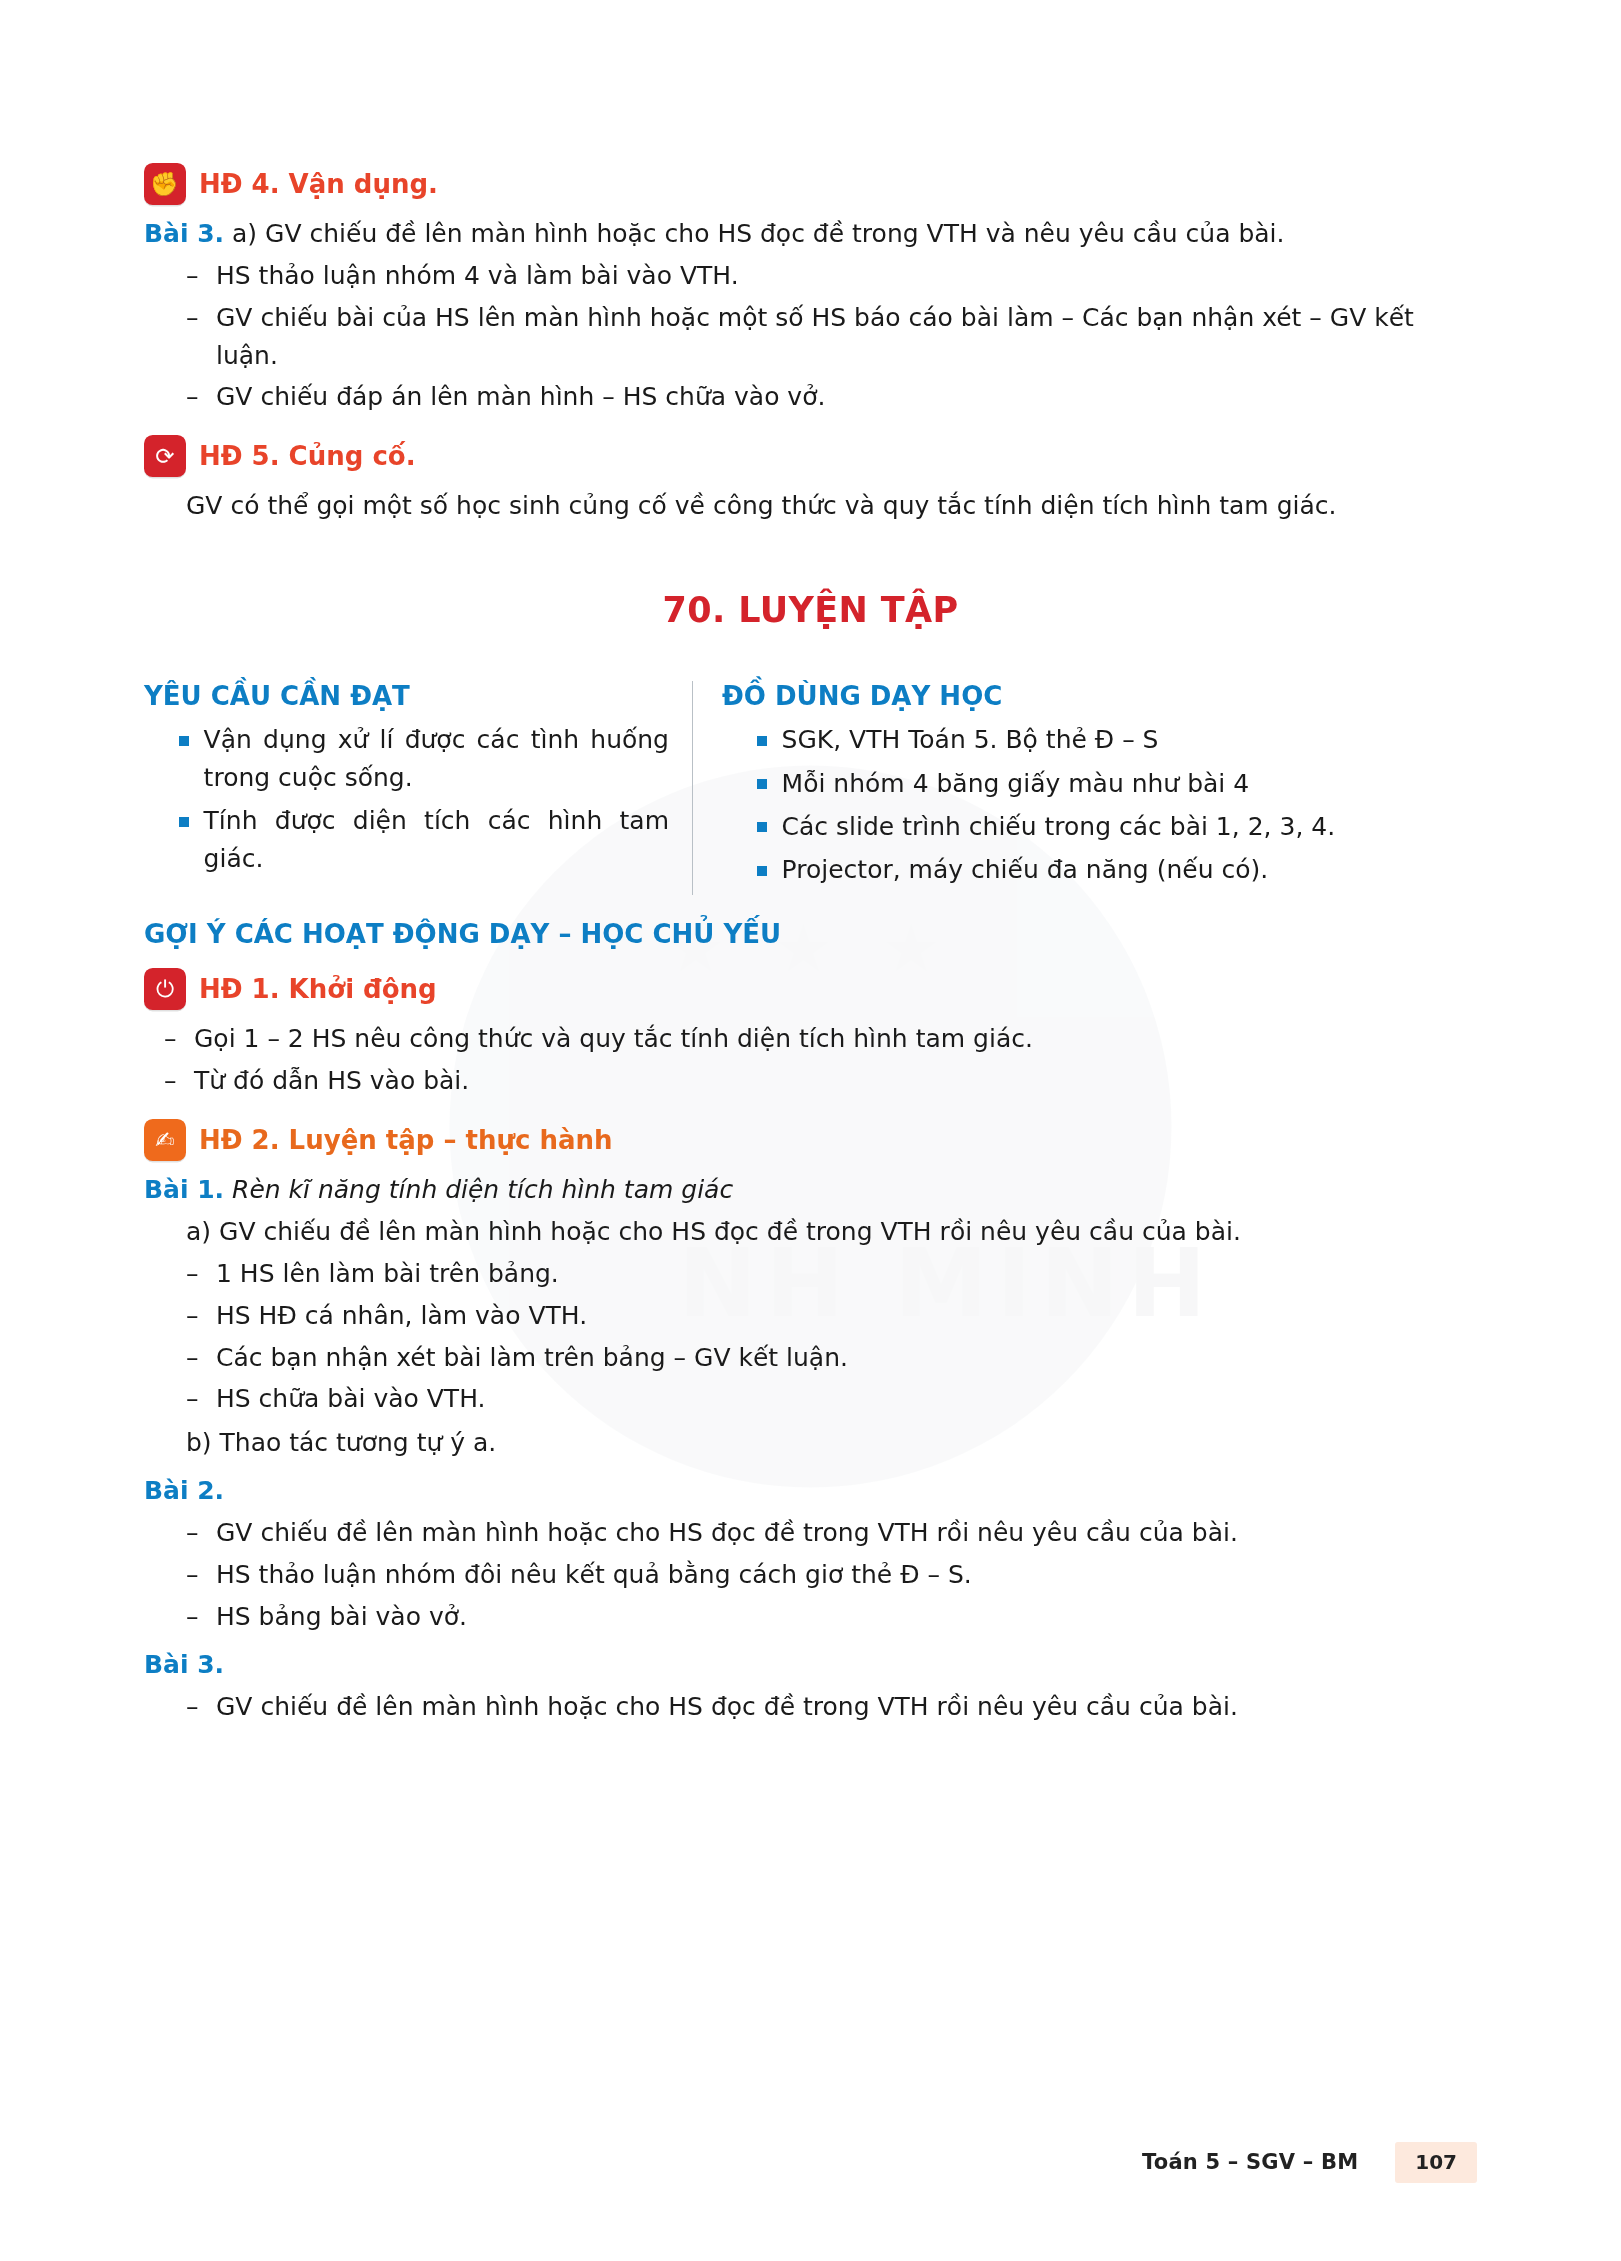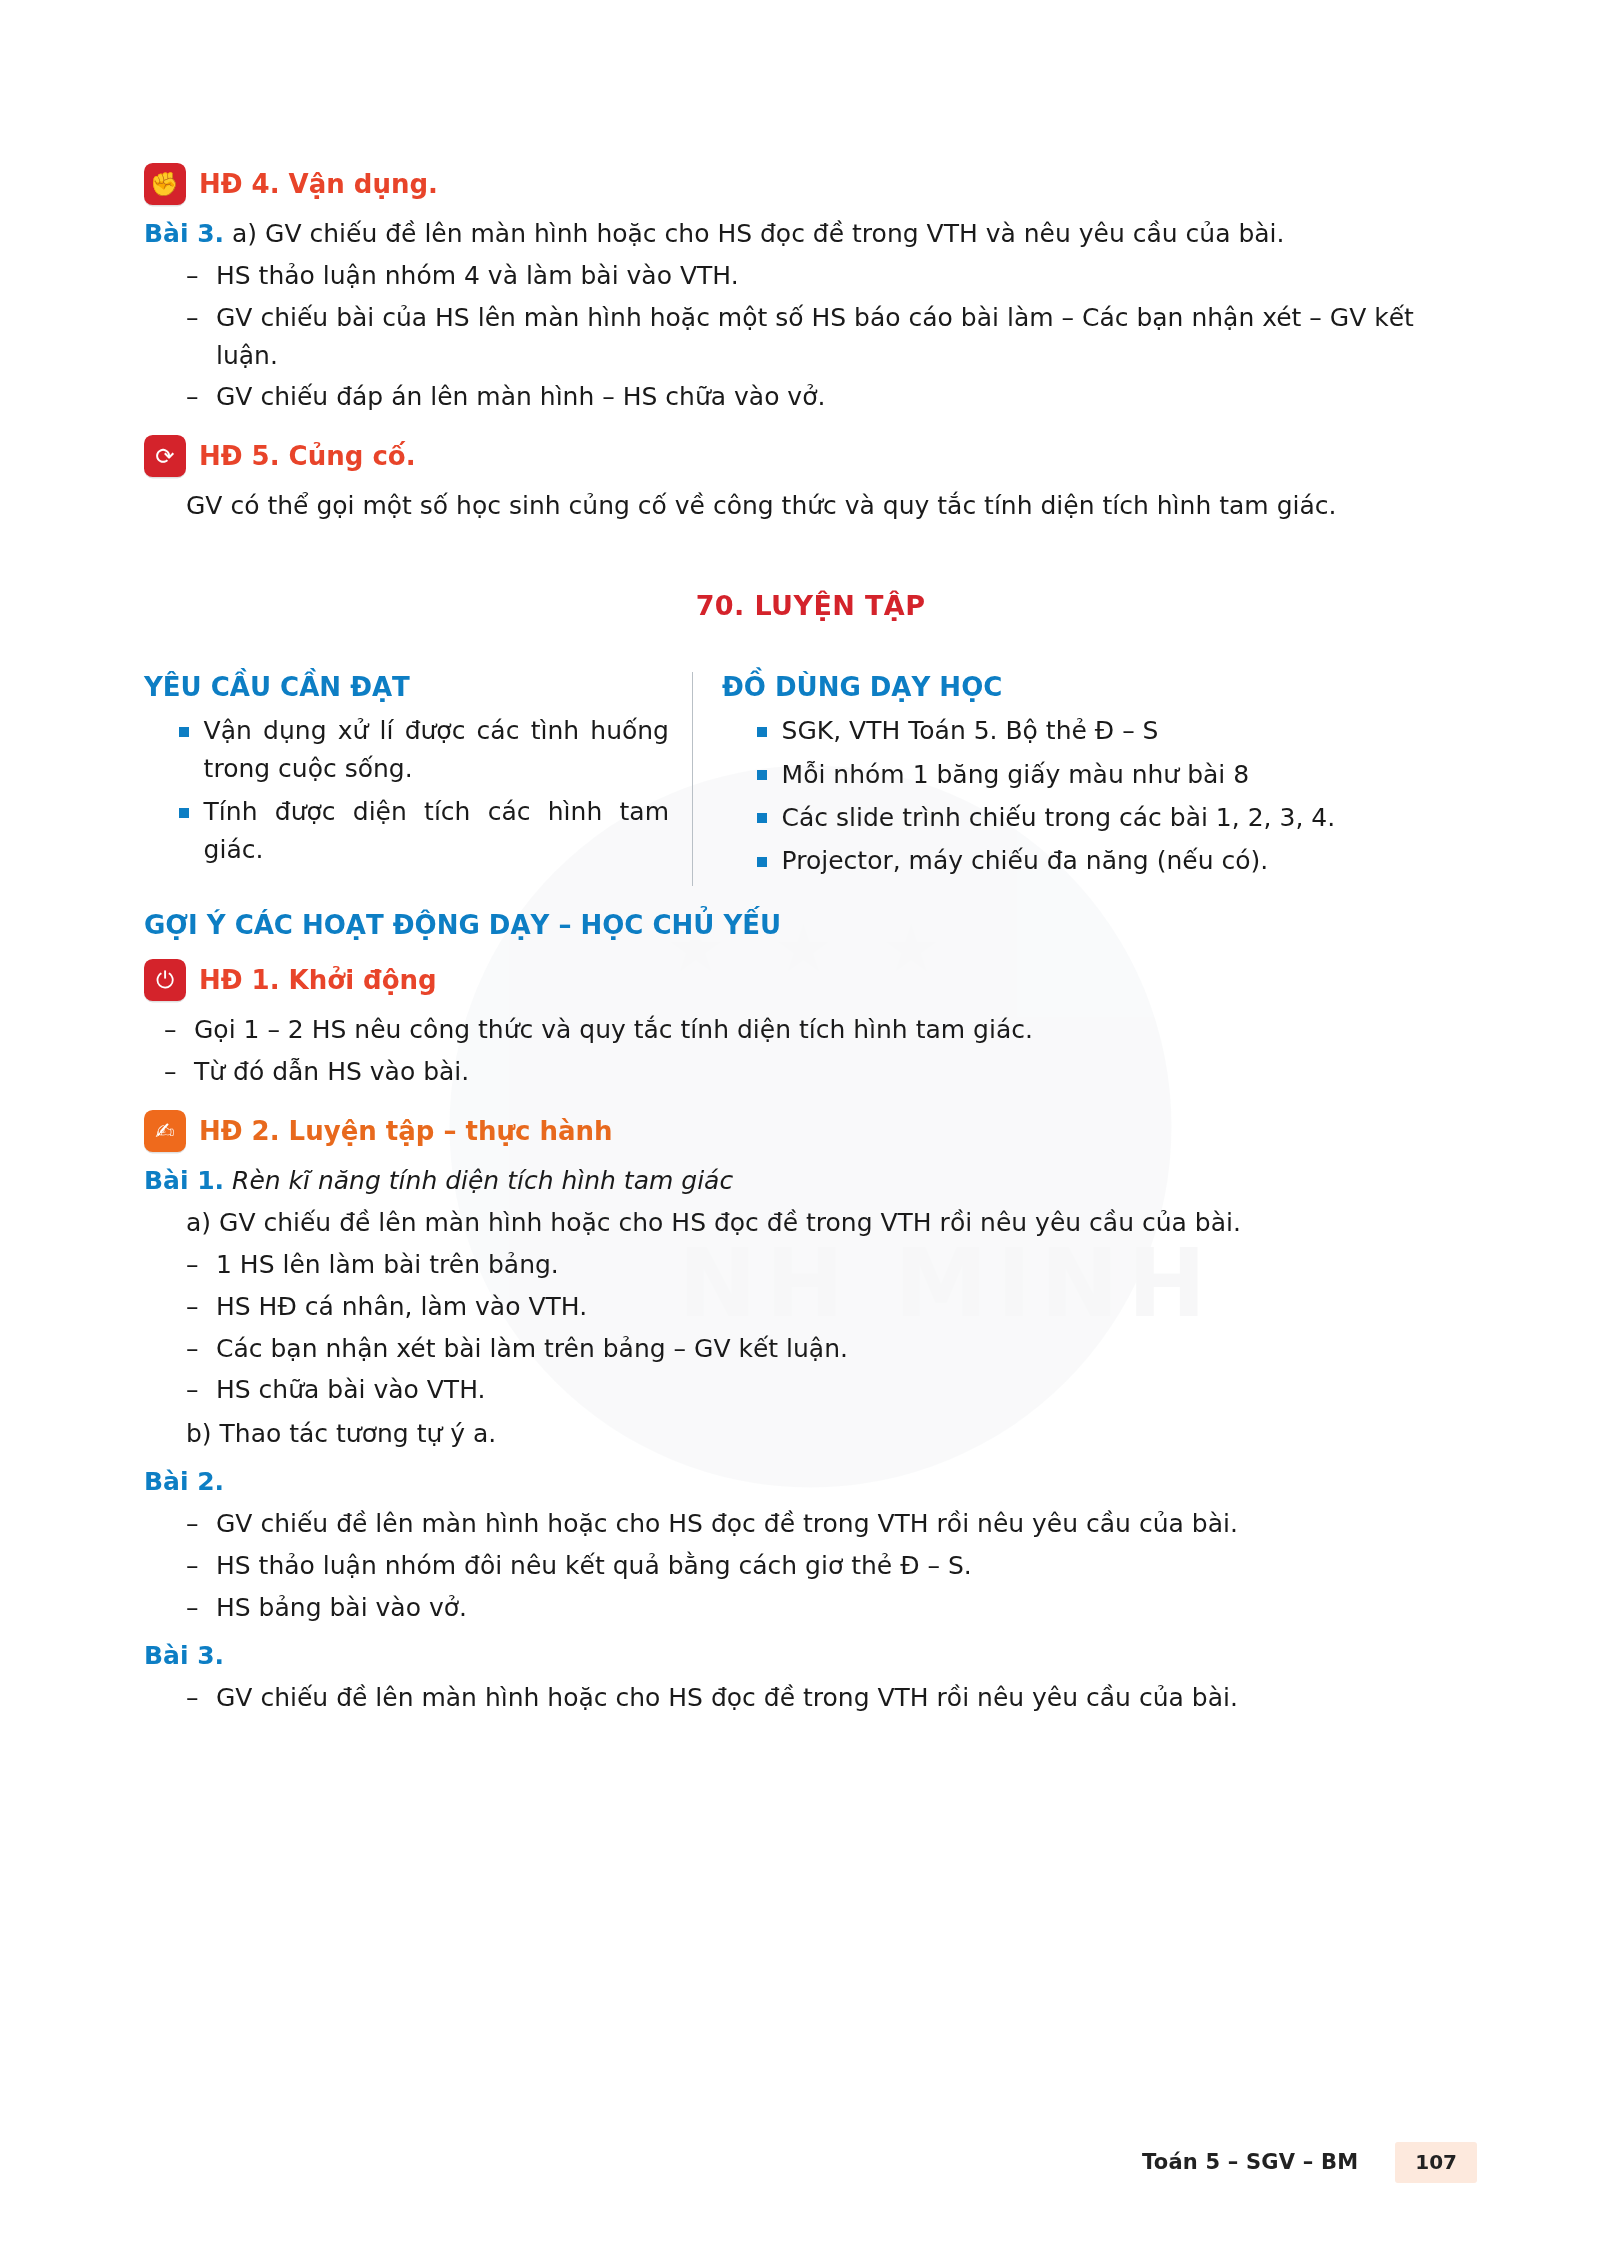--- a/index.html
+++ b/index.html
@@ -124,21 +124,21 @@
     font-size: 26px;
     font-weight: bold;
     color: #e8442a;
   }
   .act .act-title.orange { color: #e8691d; }
 
   
   .chapter-title {
     text-align: center;
     color: #d4232b;
-    font-size: 27px;
+    font-size: 35px;
     font-weight: bold;
     letter-spacing: 0.4px;
     margin: 65px 0 51px 0;
   }
 
   
   .two-col {
     display: flex;
     margin: 0 0 13px 0;
   }
@@ -258,21 +258,21 @@
         <div class="col-head">YÊU CẦU CẦN ĐẠT</div>
         <ul class="sq-list">
           <li class="justify">Vận dụng xử lí được các tình huống trong cuộc sống.</li>
           <li class="justify">Tính được diện tích các hình tam giác.</li>
         </ul>
       </div>
       <div class="col-right">
         <div class="col-head">ĐỒ DÙNG DẠY HỌC</div>
         <ul class="sq-list">
           <li>SGK, VTH Toán 5. Bộ thẻ Đ – S</li>
-          <li>Mỗi nhóm 1 băng giấy màu như bài 8</li>
+          <li>Mỗi nhóm 4 băng giấy màu như bài 4</li>
           <li>Các slide trình chiếu trong các bài 1, 2, 3, 4.</li>
           <li>Projector, máy chiếu đa năng (nếu có).</li>
         </ul>
       </div>
     </div>
 
     <div class="section-head">GỢI Ý CÁC HOẠT ĐỘNG DẠY – HỌC CHỦ YẾU</div>
 
     <div class="act">
       <span class="badge" style="background:#d4232b;">⏻</span>

